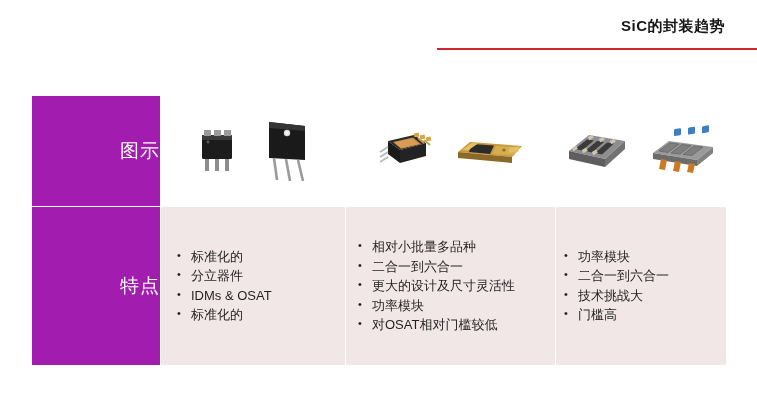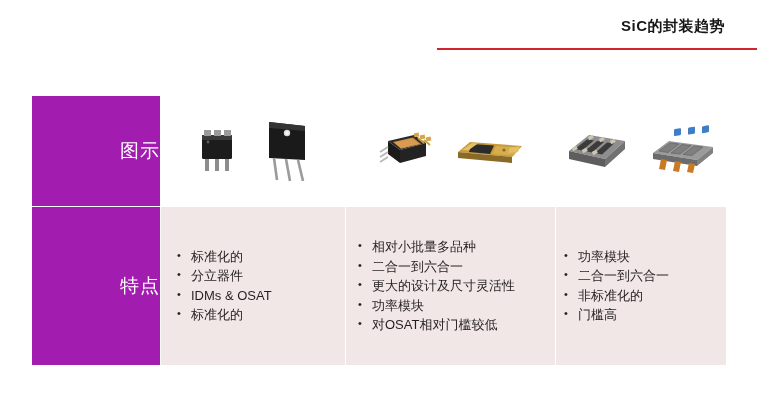--- a/index.html
+++ b/index.html
@@ -271,19 +271,19 @@
           <li>更大的设计及尺寸灵活性</li>
           <li>功率模块</li>
           <li>对OSAT相对门槛较低</li>
         </ul>
       </td>
 
       <td class="feat-cell col-power">
         <ul class="bullets">
           <li>功率模块</li>
           <li>二合一到六合一</li>
-          <li>非标准化的</li>
+          <li>技术挑战大</li>
           <li>门槛高</li>
         </ul>
       </td>
     </tr>
   </tbody>
 </table>
 
 </body></html>

